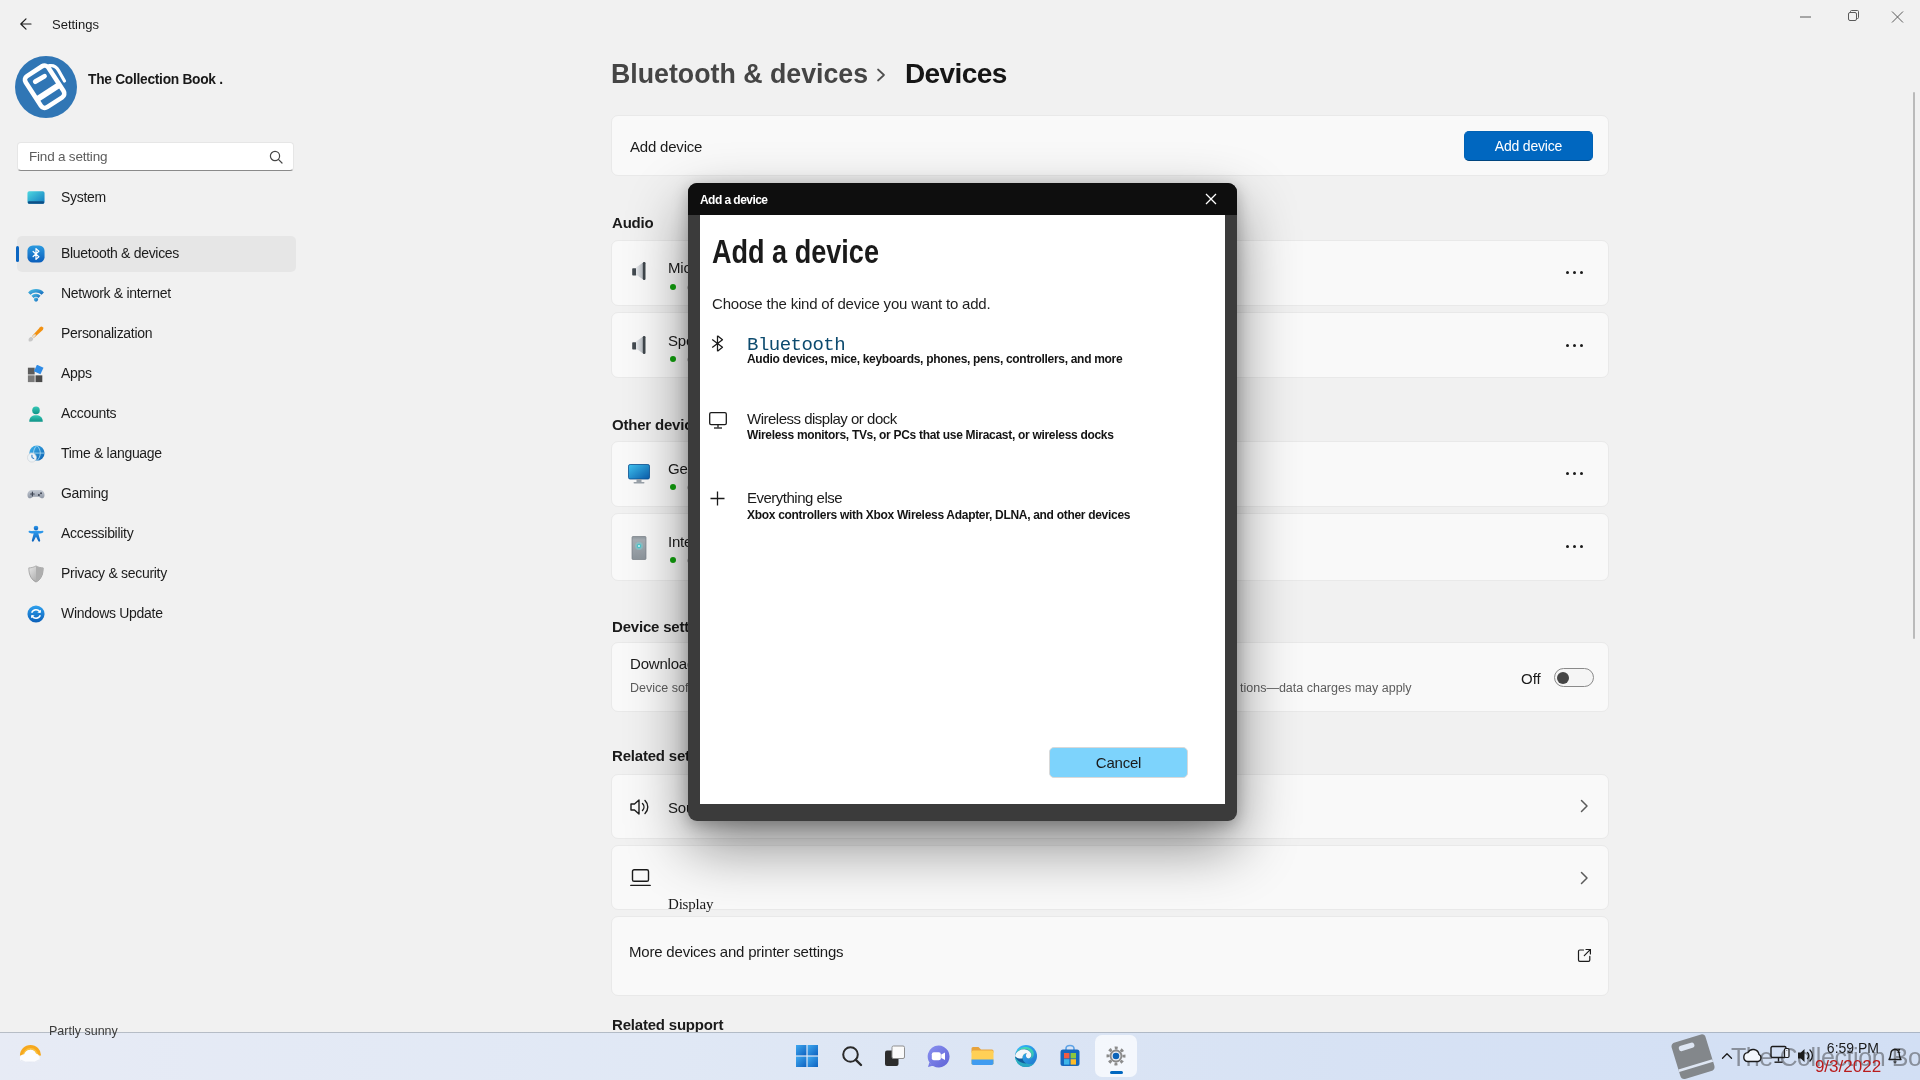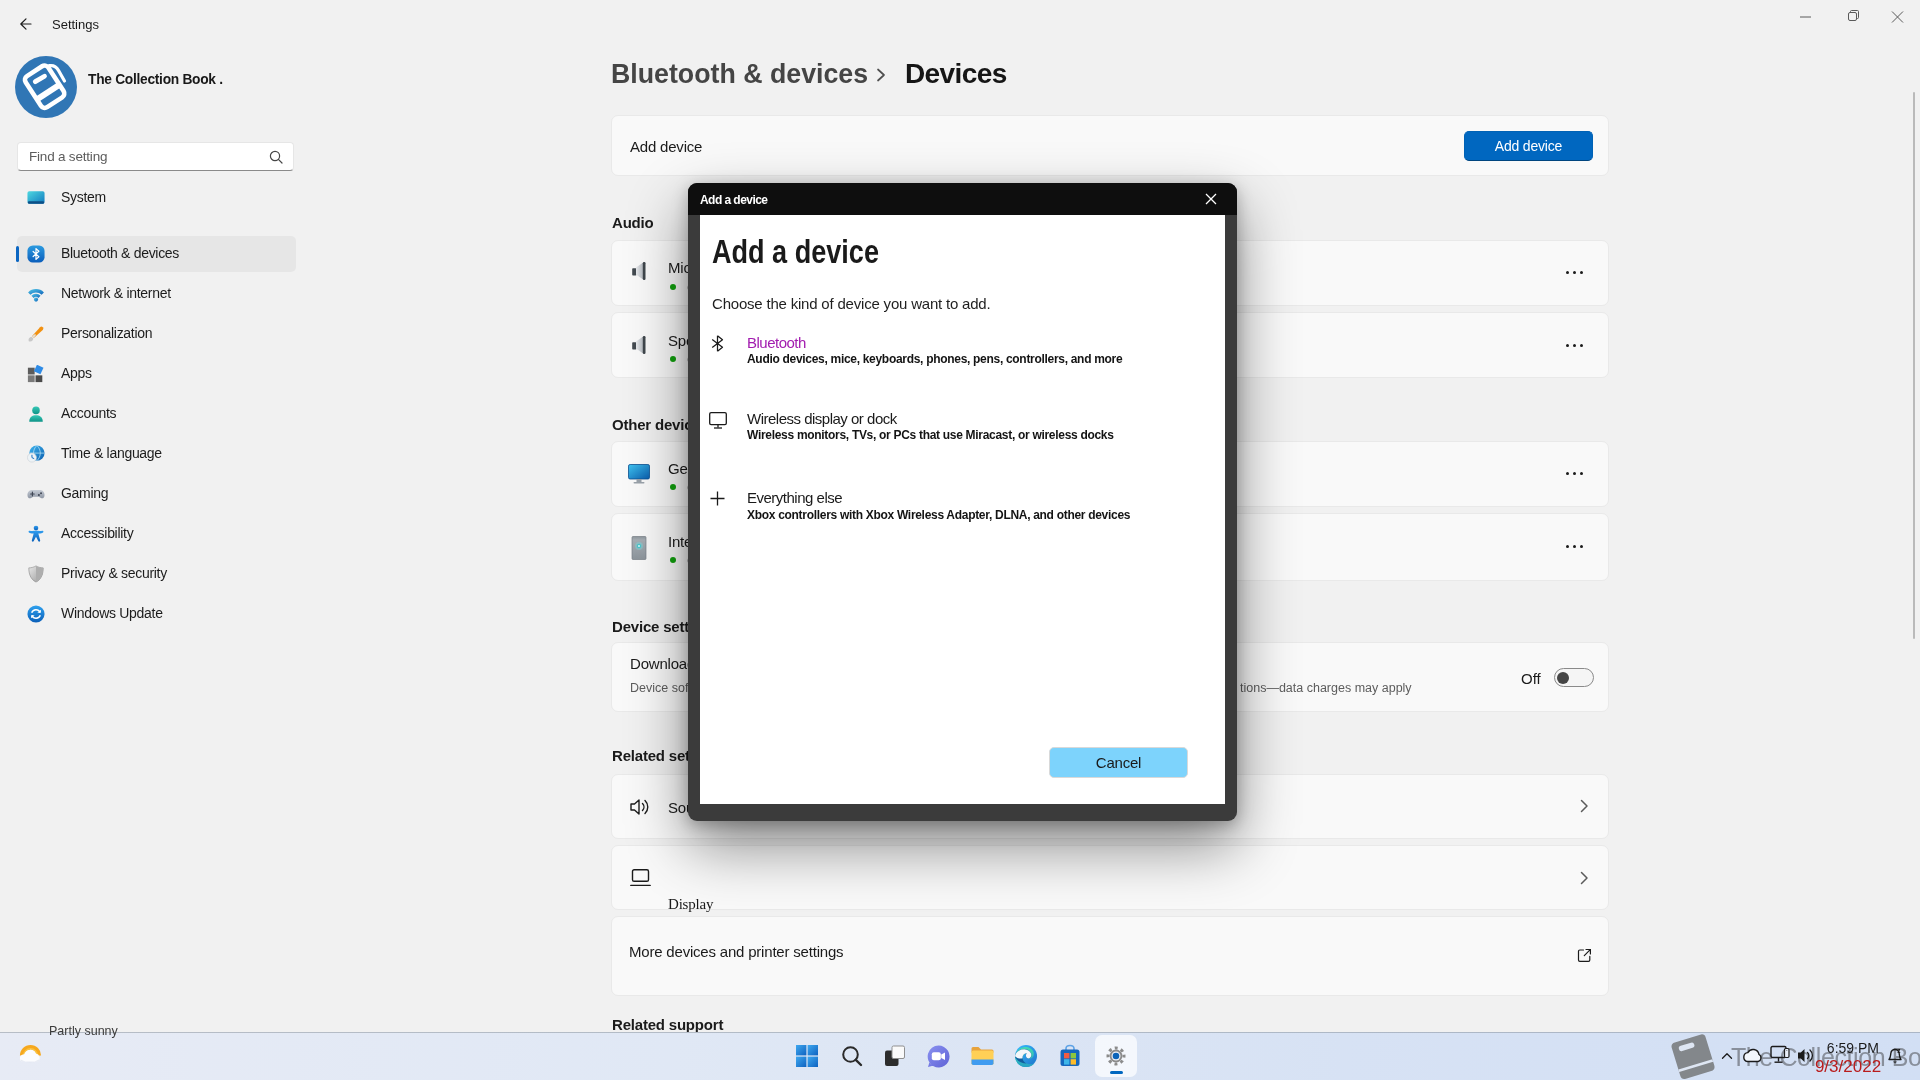--- a/index.html
+++ b/index.html
@@ -344,21 +344,21 @@
     <path d="M1 1 L11 11 M11 1 L1 11" stroke="#ffffff" stroke-width="1.3"></path>
   </svg>
 <div class="abs" style="left:700px;top:215px;width:525px;height:589px;background:#ffffff;"></div>
 
 <div class="abs" style="left:712px;top:233px;font-size:33px;font-weight:bold;color:#1a1a1a;transform:scaleX(0.82);transform-origin:0 0;">Add a device</div>
 <div class="abs" style="left:712px;top:295px;font-size:15px;letter-spacing:-0.2px;color:#1f1f1f;">Choose the kind of device you want to add.</div>
 
 <svg class="abs" style="left:711px;top:335px" width="13" height="17" viewBox="0 0 13 17">
     <path d="M6.5 0.8 L6.5 16.2 M6.5 0.8 L11.5 4.7 L1.2 12.6 M6.5 16.2 L11.5 12.3 L1.2 4.4" stroke="#1a1a1a" stroke-width="1.25" fill="none" stroke-linejoin="round"></path>
   </svg>
-<div class="abs" style="left:747px;top:334px;font-size:15px;letter-spacing:-0.5px;color:#a21caf;">Bluetooth</div>
+<div class="abs" style="left:747px;top:334px;font-size:19px;letter-spacing:-0.5px;color:#0c4a6e;font-family:Liberation Mono, monospace;">Bluetooth</div>
 <div class="abs" style="left:747px;top:352px;font-size:12px;font-weight:bold;letter-spacing:-0.3px;color:#141414;">Audio devices, mice, keyboards, phones, pens, controllers, and more</div>
 
 <svg class="abs" style="left:709px;top:412px" width="18" height="17" viewBox="0 0 18 17">
     <rect x="0.7" y="0.7" width="16.6" height="12" rx="1.4" fill="none" stroke="#1a1a1a" stroke-width="1.3"></rect>
     <line x1="9" y1="12.7" x2="9" y2="15.6" stroke="#1a1a1a" stroke-width="1.3"></line>
     <line x1="5" y1="16" x2="13" y2="16" stroke="#1a1a1a" stroke-width="1.3"></line>
   </svg>
 <div class="abs" style="left:747px;top:410px;font-size:15px;letter-spacing:-0.5px;color:#1a1a1a;">Wireless display or dock</div>
 <div class="abs" style="left:747px;top:428px;font-size:12px;font-weight:bold;letter-spacing:-0.3px;color:#141414;">Wireless monitors, TVs, or PCs that use Miracast, or wireless docks</div>
 

